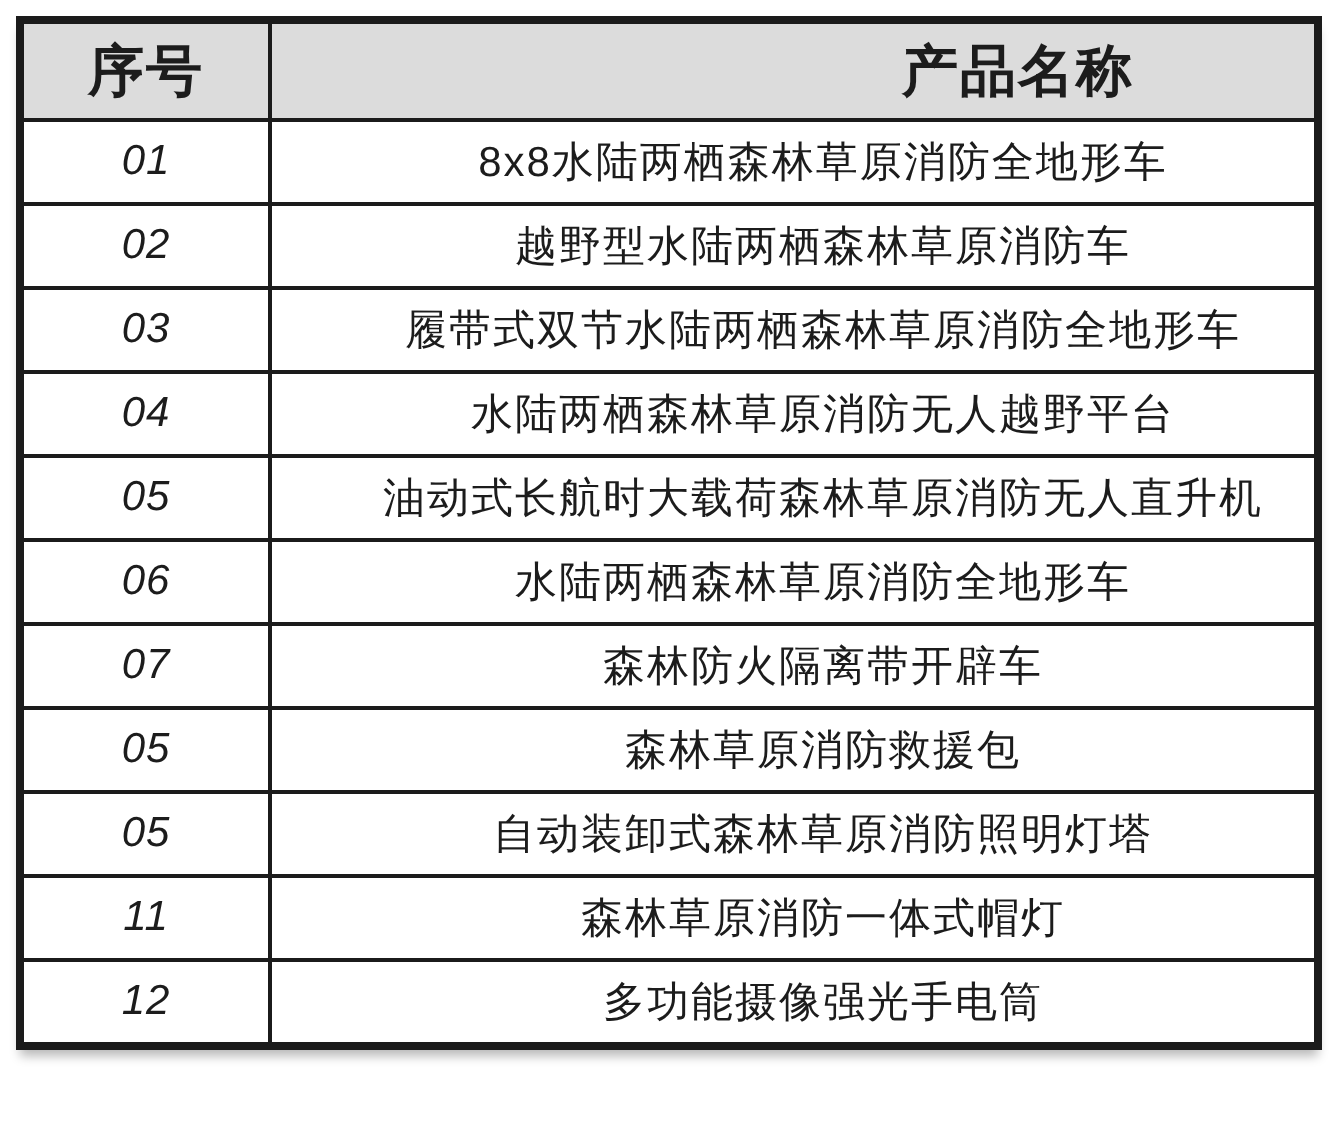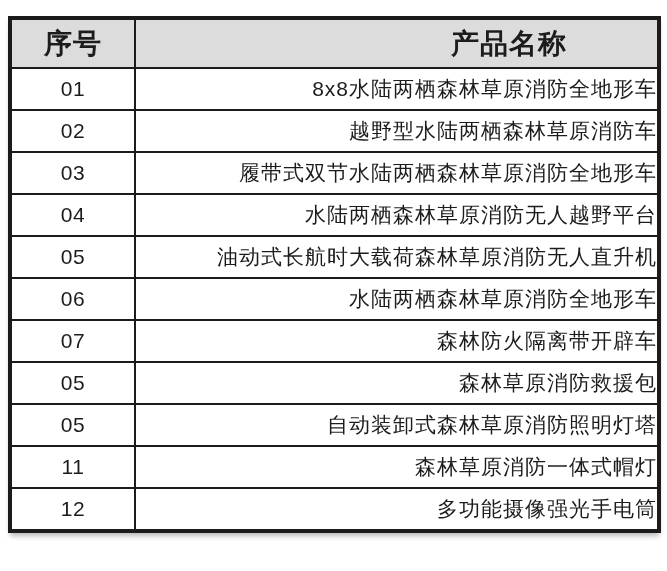--- a/index.html
+++ b/index.html
@@ -13,21 +13,21 @@
   }
   .page {
     position: relative;
     width: 667px;
     height: 571px;
     background: #ffffff;
   }
   table.product-table {
     position: absolute;
     left: 8px;
-    top: 16px;
+    top: 8px;
     width: 653px;
     border-collapse: collapse;
     table-layout: fixed;
     background: var(--row-bg, #ffffff);
     box-shadow: 0 5px 5px -2px rgba(0,0,0,0.28);
   }
   table.product-table, table.product-table th, table.product-table td {
     border: 2px solid var(--border-color, #1b1b1b);
   }
   table.product-table {
@@ -52,23 +52,24 @@
     height: 40px;
     padding: 0;
     vertical-align: middle;
     background: var(--row-bg, #ffffff);
   }
   td.cell-index {
     text-align: center;
     font-size: 21px;
     font-weight: 500;
     letter-spacing: 0.5px;
+    font-style: italic;
   }
   td.cell-name {
-    text-align: right;
+    text-align: center;
     padding-left: 30px;
     font-size: 21px;
     font-weight: 500;
     letter-spacing: 1px;
     white-space: nowrap;
     overflow: hidden;
   }
 </style>
 </head>
 <body>

